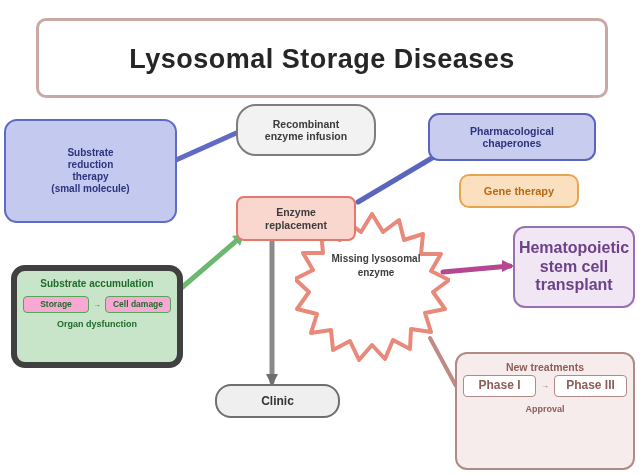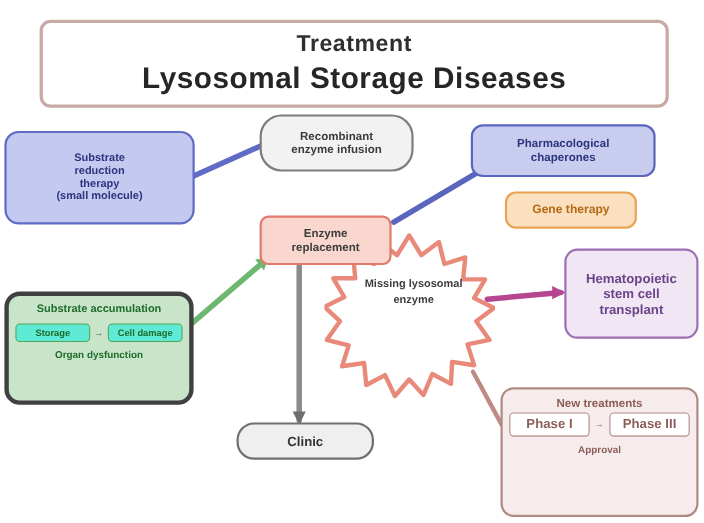--- a/index.html
+++ b/index.html
@@ -45,21 +45,21 @@
   
   #enzyme-box{
     left:236px;top:104px;width:140px;height:52px;
     background:#f2f2f2;border:2px solid #7d7d7d;border-radius:20px;
     color:#3b3b3b;font-size:10.5px;font-weight:bold;
     z-index:7;
   }
 
   
   #srt-box{
-    left:4px;top:119px;width:173px;height:85px;
+    left:4px;top:119px;width:173px;height:104px;
     background:#c4c9ef;border:2px solid #5f6bc4;border-radius:13px;
     color:#2d347e;font-size:10px;font-weight:bold;
     padding:8px 8px;
   }
 
   
   #chaperone-box{
     left:428px;top:113px;width:168px;height:48px;
     background:#c8cdef;border:2px solid #5a66bd;border-radius:11px;
     color:#2d347e;font-size:10.5px;font-weight:bold;
@@ -89,39 +89,39 @@
   #burst-text{
     position:absolute;left:22px;top:40px;width:118px;
     text-align:center;color:#3d3d3d;font-size:10px;font-weight:bold;
     line-height:1.35;z-index:6;
   }
 
   
   #hsct-box{
     left:513px;top:226px;width:122px;height:82px;
     background:#f0e6f4;border:2px solid #9c6fb5;border-radius:12px;
-    color:#6c4288;font-size:12px;font-weight:bold;
+    color:#6c4288;font-size:16px;font-weight:bold;
     padding:5px 6px;
   }
 
   
   #substrate-box{
-    left:4px;top:265px;width:172px;height:103px;
-    background:#c9e5c9;border:4px solid #404040;border-radius:14px;
+    left:11px;top:265px;width:172px;height:103px;
+    background:#c9e5c9;border:6px solid #404040;border-radius:14px;
     color:#1f6b2c;font-size:9.5px;font-weight:bold;
     padding:4px 6px;
     justify-content:flex-start;
   }
   #substrate-box .hdr{font-size:10px;margin:3px 0 4px;}
   #substrate-box .sub-row{
     display:flex;align-items:center;justify-content:space-between;
     width:100%;gap:4px;margin:2px 0;
   }
   #substrate-box .chip{
-    background:#5eead4;border:1.5px solid #55a65c;border-radius:4px;
+    background:#f9a8d4;border:1.5px solid #55a65c;border-radius:4px;
     padding:3px 4px;font-size:8.5px;color:#1f6b2c;flex:1;line-height:1.1;
   }
   #substrate-box .mid{font-size:8px;color:#2c7d38;white-space:nowrap;}
   #substrate-box .ftr{font-size:9px;margin-top:4px;}
 
   
   #clinic-box{
     left:215px;top:384px;width:125px;height:34px;
     background:#efefef;border:2px solid #6f6f6f;border-radius:16px;
     color:#333333;font-size:12px;font-weight:bold;
@@ -167,21 +167,20 @@
     <line x1="272" y1="242" x2="272" y2="382" stroke="#8a8a8a" stroke-width="5" stroke-linecap="round"></line>
     <polygon points="272,386 266,374 278,374" fill="#6f6f6f"></polygon>
 
     <line x1="443" y1="272" x2="510" y2="266" stroke="#b4478f" stroke-width="5" stroke-linecap="round"></line>
     <polygon points="514,266 502,260 502,272" fill="#b4478f"></polygon>
 
     <line x1="430" y1="338" x2="456" y2="386" stroke="#c08a85" stroke-width="4" stroke-linecap="round"></line>
   </svg>
 
   <div class="node" id="title-box">
-    <span class="ln t1">Treatment</span>
     <span class="ln t2">Lysosomal Storage Diseases</span>
   </div>
 
   <div class="node" id="enzyme-box">
     <span class="ln">Recombinant</span>
     <span class="ln">enzyme infusion</span>
   </div>
 
   <div class="node" id="srt-box">
     <span class="ln">Substrate</span>

